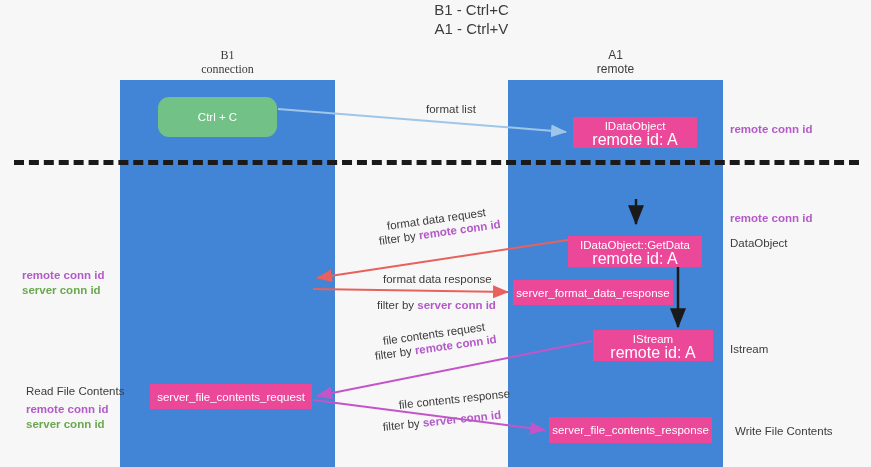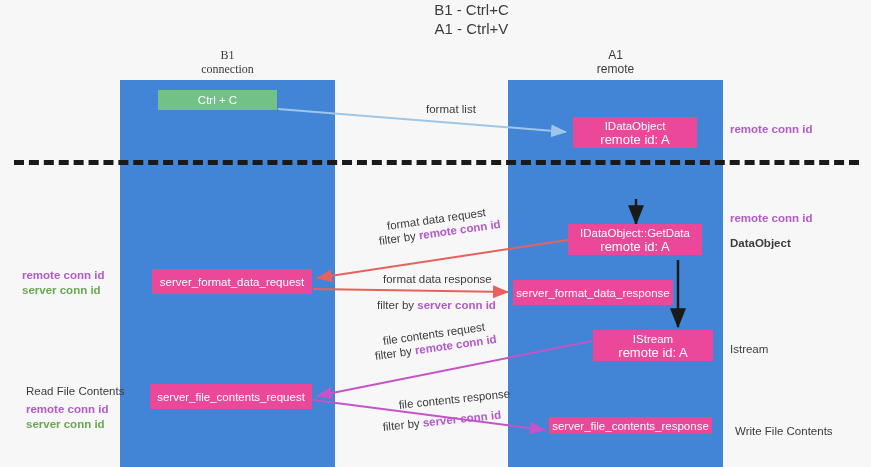--- a/index.html
+++ b/index.html
@@ -53,31 +53,31 @@
     color: #ffffff;
     font-size: 11.5px;
     line-height: 14px;
     text-align: center;
     box-sizing: border-box;
     z-index: 4;
   }
   .node.green { background: #72c287; }
   .node.orange { background: #ec4899; }
 
-  #node-ctrl-c { left: 158px; top: 90px; width: 119px; height: 20px; }
+  #node-ctrl-c { left: 158px; top: 97px; width: 119px; height: 40px; border-radius: 11px; }
   #node-idataobject { left: 573px; top: 117px; width: 124px; height: 31px; }
   #node-ctrl-v { left: 578px; top: 172px; width: 116px; height: 26px; }
-  #node-getdata { left: 568px; top: 224px; width: 134px; height: 31px; }
+  #node-getdata { left: 568px; top: 236px; width: 134px; height: 31px; }
   #node-sfdreq { left: 152px; top: 269px; width: 160px; height: 25px; }
   #node-sfdres { left: 513px; top: 280px; width: 160px; height: 25px; justify-content: center; }
   #node-istream { left: 593px; top: 330px; width: 120px; height: 31px; }
   #node-sfcreq { left: 150px; top: 384px; width: 162px; height: 25px; }
-  #node-sfcres { left: 549px; top: 417px; width: 163px; height: 17px; }
-
-  .node .line2 { font-size: 13px; }
+  #node-sfcres { left: 549px; top: 417px; width: 163px; height: 26px; }
+
+  .node .line2 { font-size: 16px; }
 
   .divider {
     position: absolute;
     left: 14px;
     top: 160px;
     width: 845px;
     height: 0;
     border-top: 5px dashed #1a1a1a;
     z-index: 6;
   }
@@ -88,21 +88,21 @@
     line-height: 15px;
     color: #3c3c3c;
     white-space: nowrap;
   }
   .c-remote { color: #b45ac8; font-weight: bold; }
   .c-server-green { color: #6aa84f; font-weight: bold; }
   .c-server-purple { color: #b45ac8; font-weight: bold; }
 
   #lbl-right-remote-1 { left: 730px; top: 122px; }
   #lbl-right-remote-2 { left: 730px; top: 211px; }
-  #lbl-right-dataobject { left: 730px; top: 236px; font-weight: bold; }
+  #lbl-right-dataobject { left: 730px; top: 236px; }
   #lbl-right-istream { left: 730px; top: 342px; }
   #lbl-right-write { left: 735px; top: 424px; }
 
   #lbl-left-ids-1 { left: 22px; top: 268px; }
   #lbl-left-read { left: 26px; top: 384px; }
   #lbl-left-ids-2 { left: 26px; top: 402px; }
 
   .edge-label {
     position: absolute;
     font-size: 11.5px;
@@ -196,23 +196,20 @@
     <span>IDataObject</span>
     <span class="line2">remote id: A</span>
   </div>
 
 
   <div class="node orange" id="node-getdata">
     <span>IDataObject::GetData</span>
     <span class="line2">remote id: A</span>
   </div>
 
-  <div class="node orange" id="node-sfdreq">
-    <span>server_format_data_request</span>
-  </div>
 
   <div class="node orange" id="node-sfdres">
     <span>server_format_data_response</span>
   </div>
 
   <div class="node orange" id="node-istream">
     <span>IStream</span>
     <span class="line2">remote id: A</span>
   </div>
 

